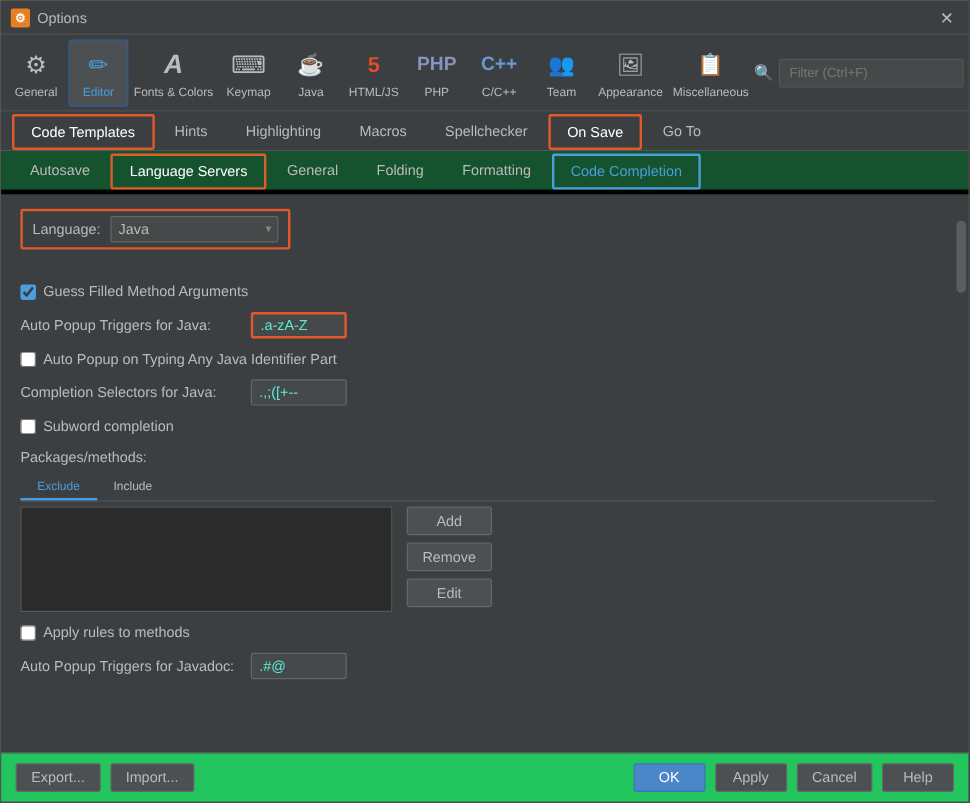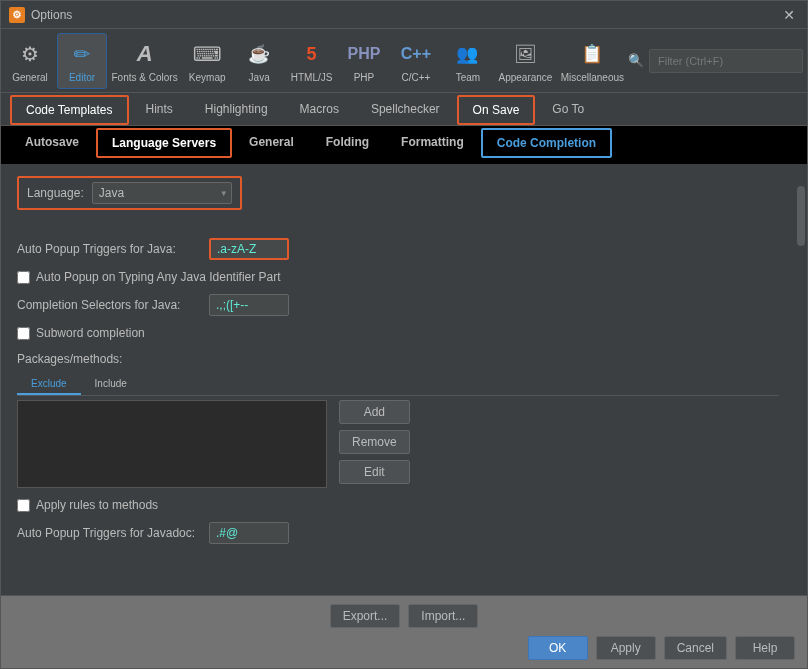--- a/index.html
+++ b/index.html
@@ -128,26 +128,25 @@
 
     .nav-tabs-row1 {
       background: #3c3f41;
       display: flex;
       border-bottom: 1px solid #555;
       flex-shrink: 0;
       padding: 0 8px;
     }
 
     .nav-tabs-row2 {
-      background: #000000;
-      display: flex;
-      border-bottom: 6px solid #000000;
+      background: #14532d;
+      display: flex;
+      border-bottom: 4px solid #000000;
       flex-shrink: 0;
       padding: 0 8px;
-      font-weight: bold;
     }
 
     .nav-tab {
       padding: 6px 14px;
       cursor: pointer;
       color: #bbbbbb;
       font-size: 12px;
       white-space: nowrap;
       border: 1px solid transparent;
       margin: 2px 1px 0;
@@ -321,24 +320,23 @@
       background: #4a86c8;
       border: 1px solid #3a76b8;
       color: #ffffff;
     }
 
     .bottom-bar {
       display: flex;
       align-items: center;
       padding: 8px 12px;
       border-top: 1px solid #555;
-      background: #737373;
+      background: #22c55e;
       flex-shrink: 0;
       gap: 8px;
-      flex-direction: column;
     }
 
     .bottom-left {
       display: flex;
       gap: 8px;
     }
 
     .bottom-right {
       margin-left: auto;
       display: flex;
@@ -457,20 +455,24 @@
               <option>HTML/JS</option>
               <option>CSS</option>
               <option>XML</option>
               <option>SQL</option>
               <option>C/C++</option>
             </select>
           </div>
         </div>
       </div>
 
+      <div class="checkbox-row">
+        <input type="checkbox" checked="" style="">
+        <span>Guess Filled Method Arguments</span>
+      </div>
 
       <div class="input-row">
         <span class="input-label">Auto Popup Triggers for Java:</span>
         <input type="text" class="text-input highlighted" value=".a-zA-Z" style="">
       </div>
 
       <div class="checkbox-row">
         <input type="checkbox" style="">
         <span>Auto Popup on Typing Any Java Identifier Part</span>
       </div>

